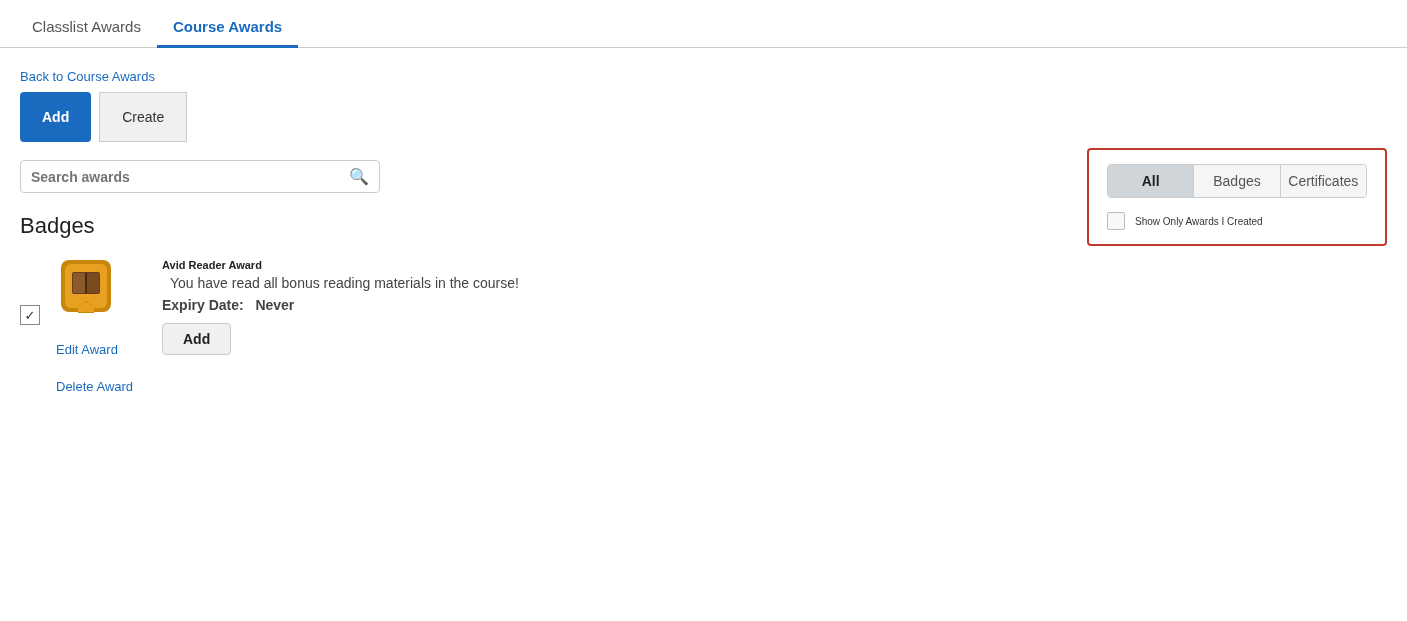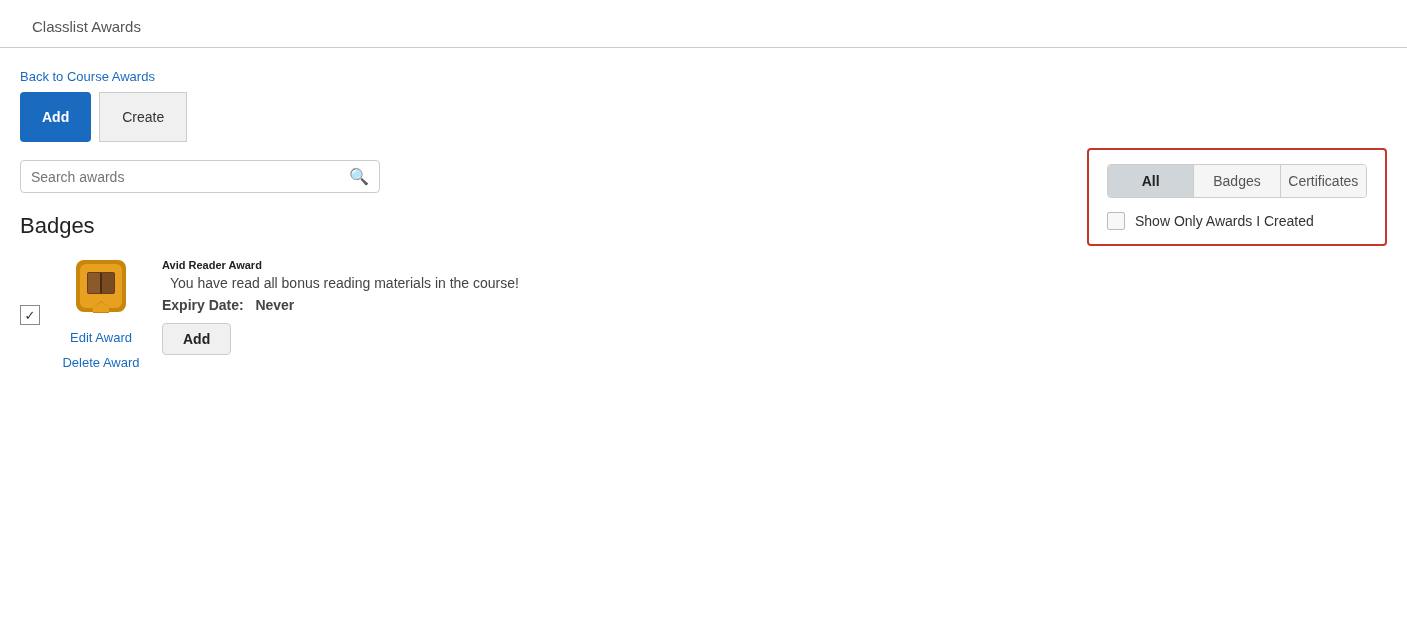--- a/index.html
+++ b/index.html
@@ -91,20 +91,21 @@
       margin-bottom: 20px;
       background: #fff;
     }
     .search-bar input {
       border: none;
       outline: none;
       flex: 1;
       font-size: 14px;
       color: #737373;
       background: transparent;
+      font-weight: bold;
     }
     .search-icon {
       color: #555;
       font-size: 16px;
     }
 
     
     .filter-panel {
       position: absolute;
       top: 100px;
@@ -138,21 +139,21 @@
     .filter-tab.active {
       background: #d0d5da;
       color: #222;
       font-weight: bold;
     }
 
     .filter-checkbox-row {
       display: flex;
       align-items: center;
       gap: 10px;
-      font-size: 14px;
+      font-size: 10px;
       color: #333;
     }
     .filter-checkbox {
       width: 18px;
       height: 18px;
       border: 1px solid #bbb;
       background: #f8f8f8;
       border-radius: 2px;
       display: inline-block;
       cursor: pointer;
@@ -188,22 +189,22 @@
       align-items: center;
       justify-content: center;
       cursor: pointer;
       font-size: 13px;
       color: #333;
     }
 
     .award-icon-block {
       display: flex;
       flex-direction: column;
-      align-items: center;
-      gap: 10px;
+      align-items: flex-start;
+      gap: 22px;
       min-width: 90px;
     }
 
     
     .badge-icon {
       width: 60px;
       height: 65px;
     }
 
     .award-edit-link, .award-delete-link {
@@ -248,20 +249,21 @@
       font-weight: bold;
       border-radius: 4px;
       cursor: pointer;
     }
   </style>
 </head>
 <body>
 
 <div class="tab-bar">
   <div class="tab-item">Classlist Awards</div>
+  <div class="tab-item active">Course Awards</div>
 </div>
 
 <div class="main-content">
 
   
   <a class="back-link">Back to Course Awards</a>
 
   
 
   

